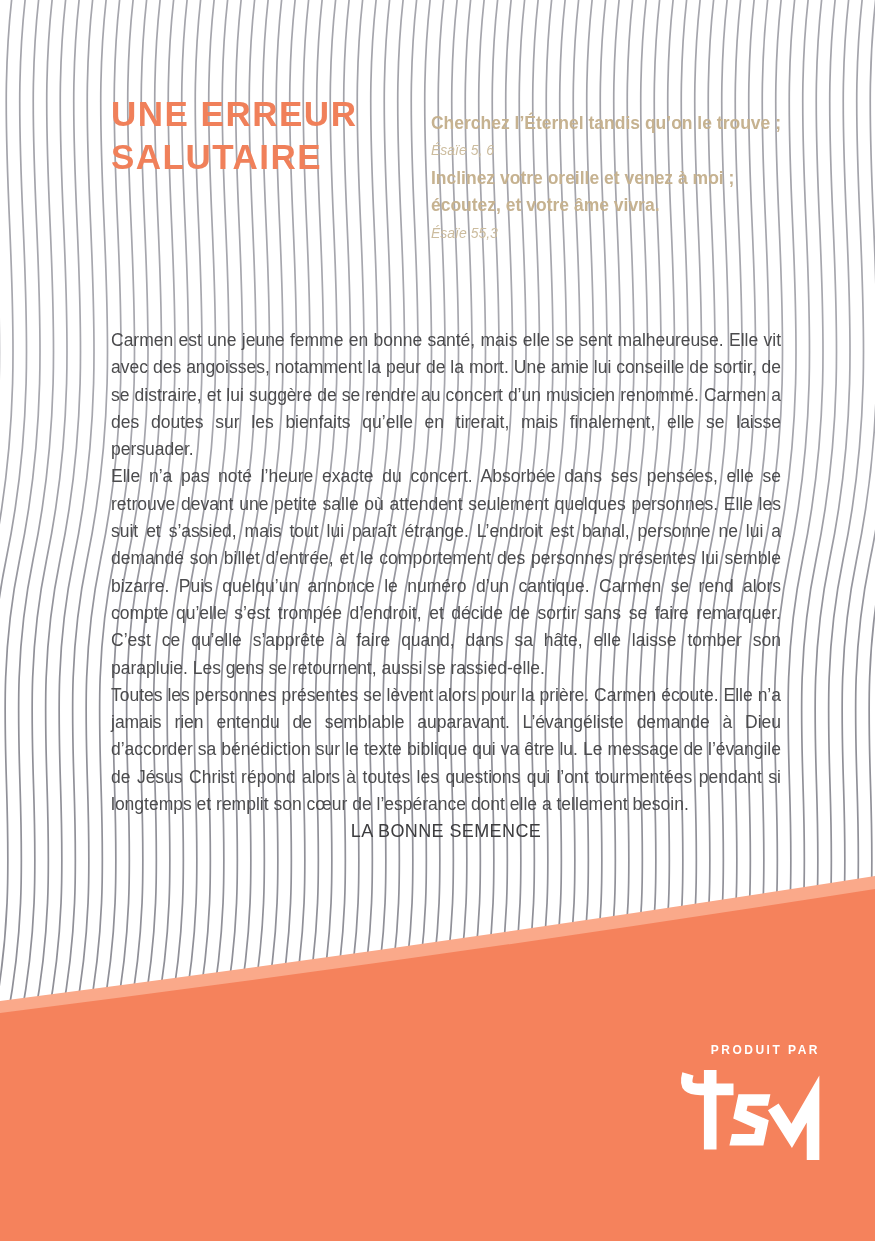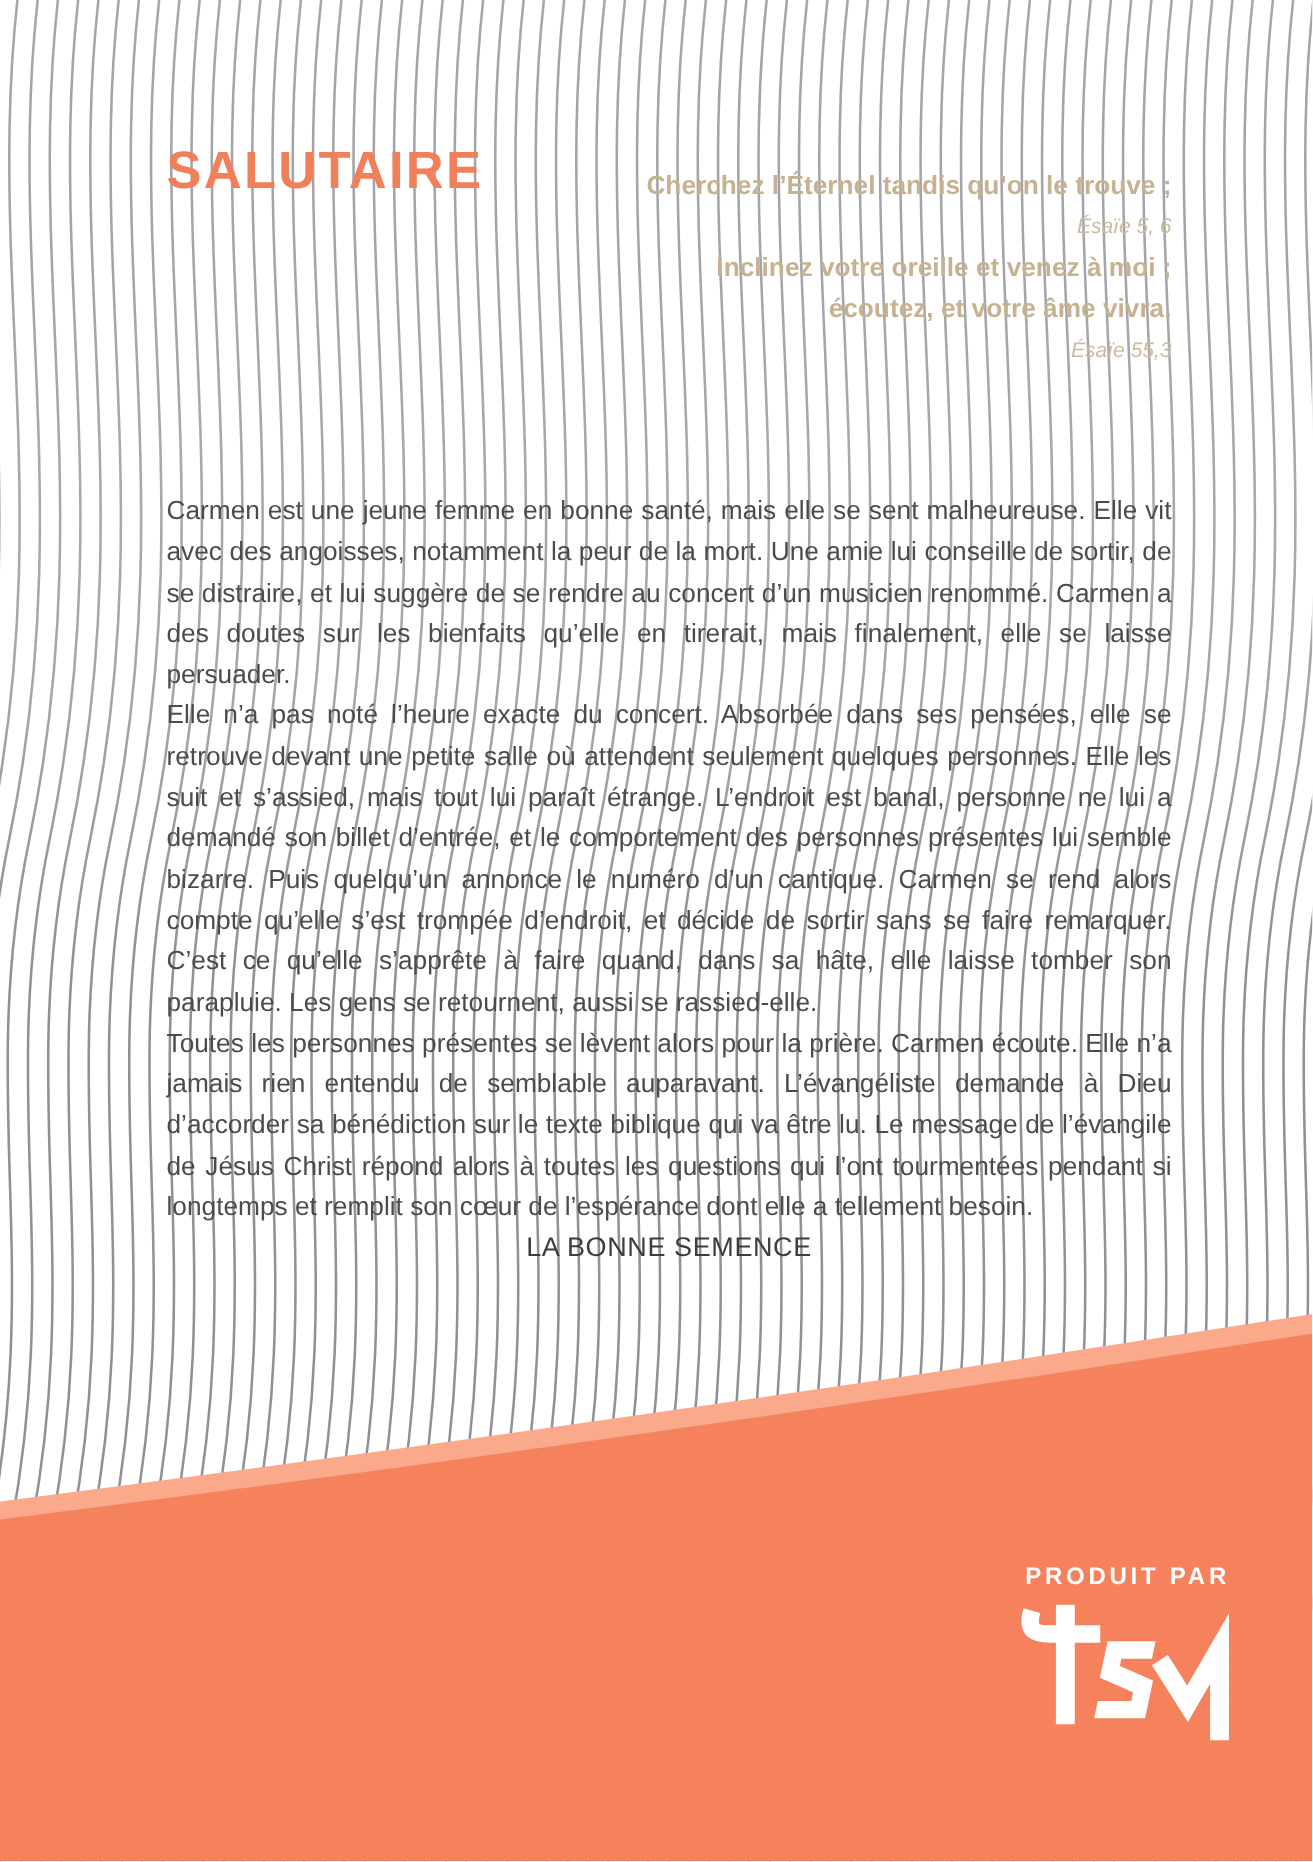--- a/index.html
+++ b/index.html
@@ -8,38 +8,38 @@
     font-family:"Liberation Sans","DejaVu Sans",sans-serif;
   }
   svg.waves{position:absolute;left:0;top:0;width:875px;height:1241px;pointer-events:none;}
   .page-title{
     position:absolute;left:111px;top:92px;margin:0;
     font-size:35px;line-height:43px;font-weight:700;letter-spacing:1.5px;
     color:var(--accent,#F0805A);
   }
   .page-title span{display:block;}
   .verse-block{
-    position:absolute;top:110px;right:94px;text-align:right;
+    position:absolute;top:110px;right:94px;
     font-size:17.5px;line-height:27.4px;color:var(--verse,#C6B290);
   }
   .verse-line{font-weight:700;}
   .verse-ref{font-weight:400;font-style:italic;font-size:14px;color:var(--verseRef,#CCBC9E);}
   .article{
     position:absolute;left:111px;top:327px;width:670px;
     color:var(--bodyText,#4B4B4D);font-size:17.5px;line-height:27.3px;
     text-align:justify;
   }
   .article p{margin:0;}
   .attribution{
     font-size:18px;line-height:27.3px;color:#3D3D3F;letter-spacing:.4px;text-align:center;
   }
   svg.footer-shape{position:absolute;left:0;top:0;width:875px;height:1241px;pointer-events:none;}
   .produced-by{
     position:absolute;top:1043px;right:55px;
-    color:#ffffff;font-weight:700;font-size:16px;letter-spacing:2.5px;
+    color:#ffffff;font-weight:700;font-size:12px;letter-spacing:2.5px;
   }
   .tsm-logo{position:absolute;top:1067px;right:50px;width:150px;height:97px;}
 </style>
 </head>
 <body>
 
 <div class="page">
 
   <svg class="waves" viewBox="0 0 875 1241" preserveAspectRatio="none" aria-hidden="true">
     <defs>
@@ -144,20 +144,21 @@
         <use href="#waveline" xlink:href="#waveline" x="991"></use>
         <use href="#waveline" xlink:href="#waveline" x="1004.5"></use>
         <use href="#waveline" xlink:href="#waveline" x="1018"></use>
         <use href="#waveline" xlink:href="#waveline" x="1031.5"></use>
         <use href="#waveline" xlink:href="#waveline" x="1045"></use>
         <use href="#waveline" xlink:href="#waveline" x="1058.5"></use>
       </g>
   </svg>
 
   <h1 class="page-title">
+    <span>UNE ERREUR</span>
     <span>SALUTAIRE</span>
   </h1>
 
   <div class="verse-block">
     <div class="verse-line">Cherchez l’Éternel tandis qu’on le trouve ;</div>
     <div class="verse-ref">Ésaïe 5, 6</div>
     <div class="verse-line">Inclinez votre oreille et venez à moi ;</div>
     <div class="verse-line">écoutez, et votre âme vivra.</div>
     <div class="verse-ref">Ésaïe 55,3</div>
   </div>

